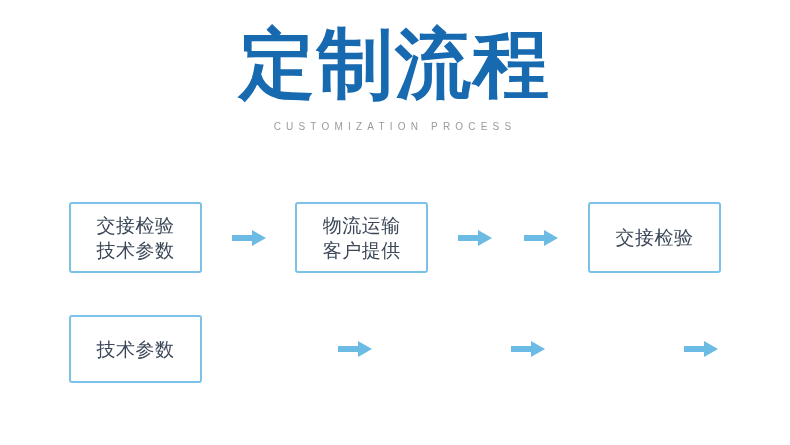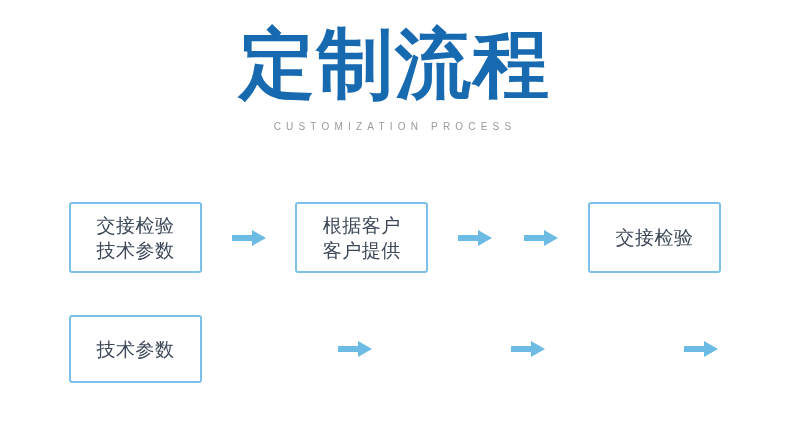--- a/index.html
+++ b/index.html
@@ -112,21 +112,21 @@
       <div class="step-label">技术参数</div>
     </div>
 
     <div class="arrow">
       <svg width="34" height="16" viewBox="0 0 34 16" aria-hidden="true">
         <polygon points="0,5 20,5 20,0 34,8 20,16 20,11 0,11" fill="#6cbbe4"></polygon>
       </svg>
     </div>
 
     <div class="step-box">
-      <div class="step-label">根据客户</div>
+      <div class="step-label">物流运输</div>
       <div class="step-label">客户提供</div>
     </div>
 
     <div class="arrow">
       <svg width="34" height="16" viewBox="0 0 34 16" aria-hidden="true">
         <polygon points="0,5 20,5 20,0 34,8 20,16 20,11 0,11" fill="#6cbbe4"></polygon>
       </svg>
     </div>
 
 

